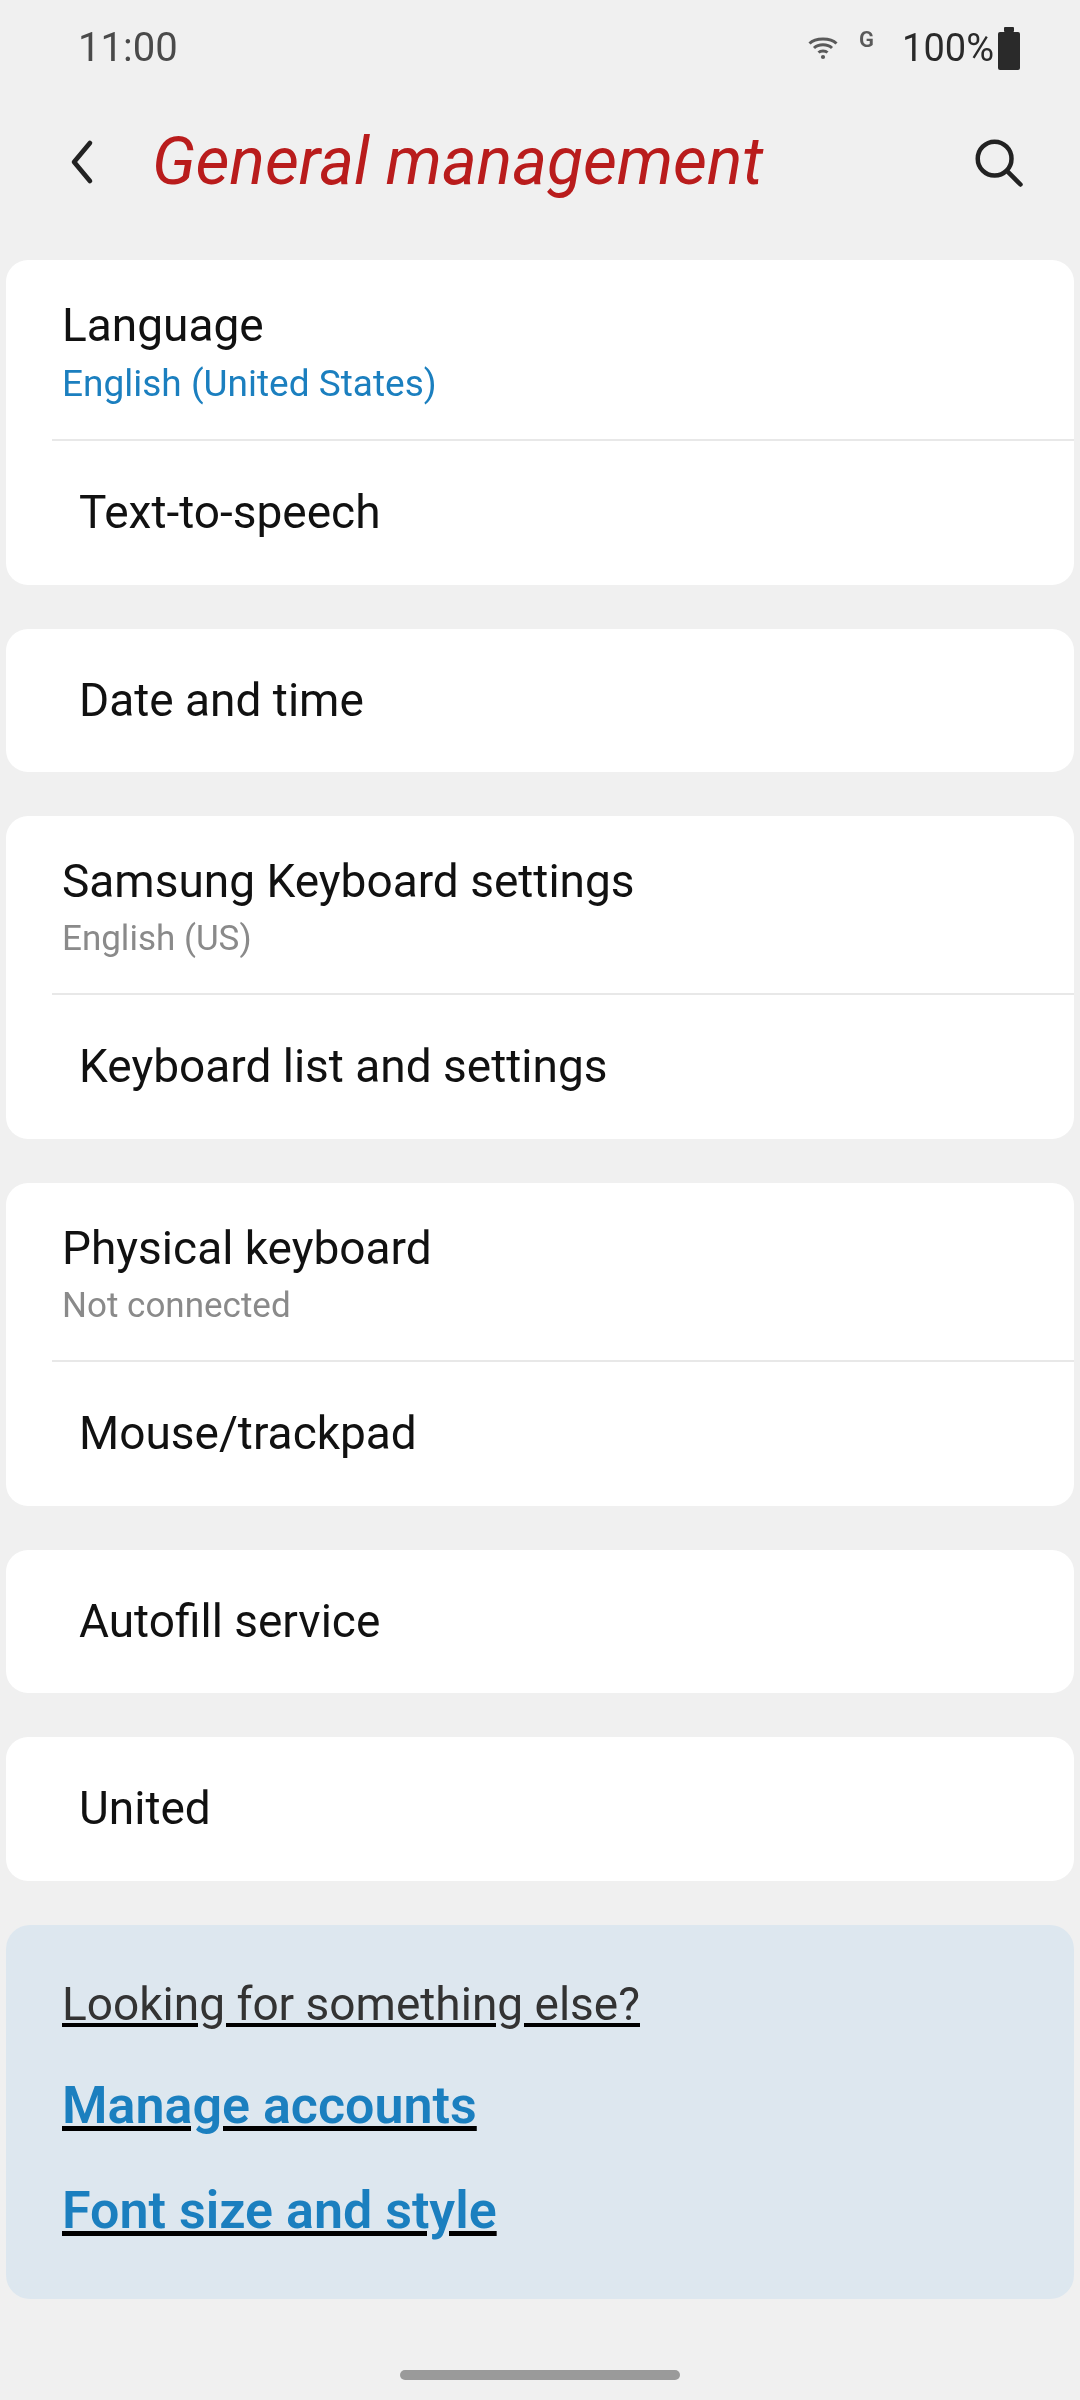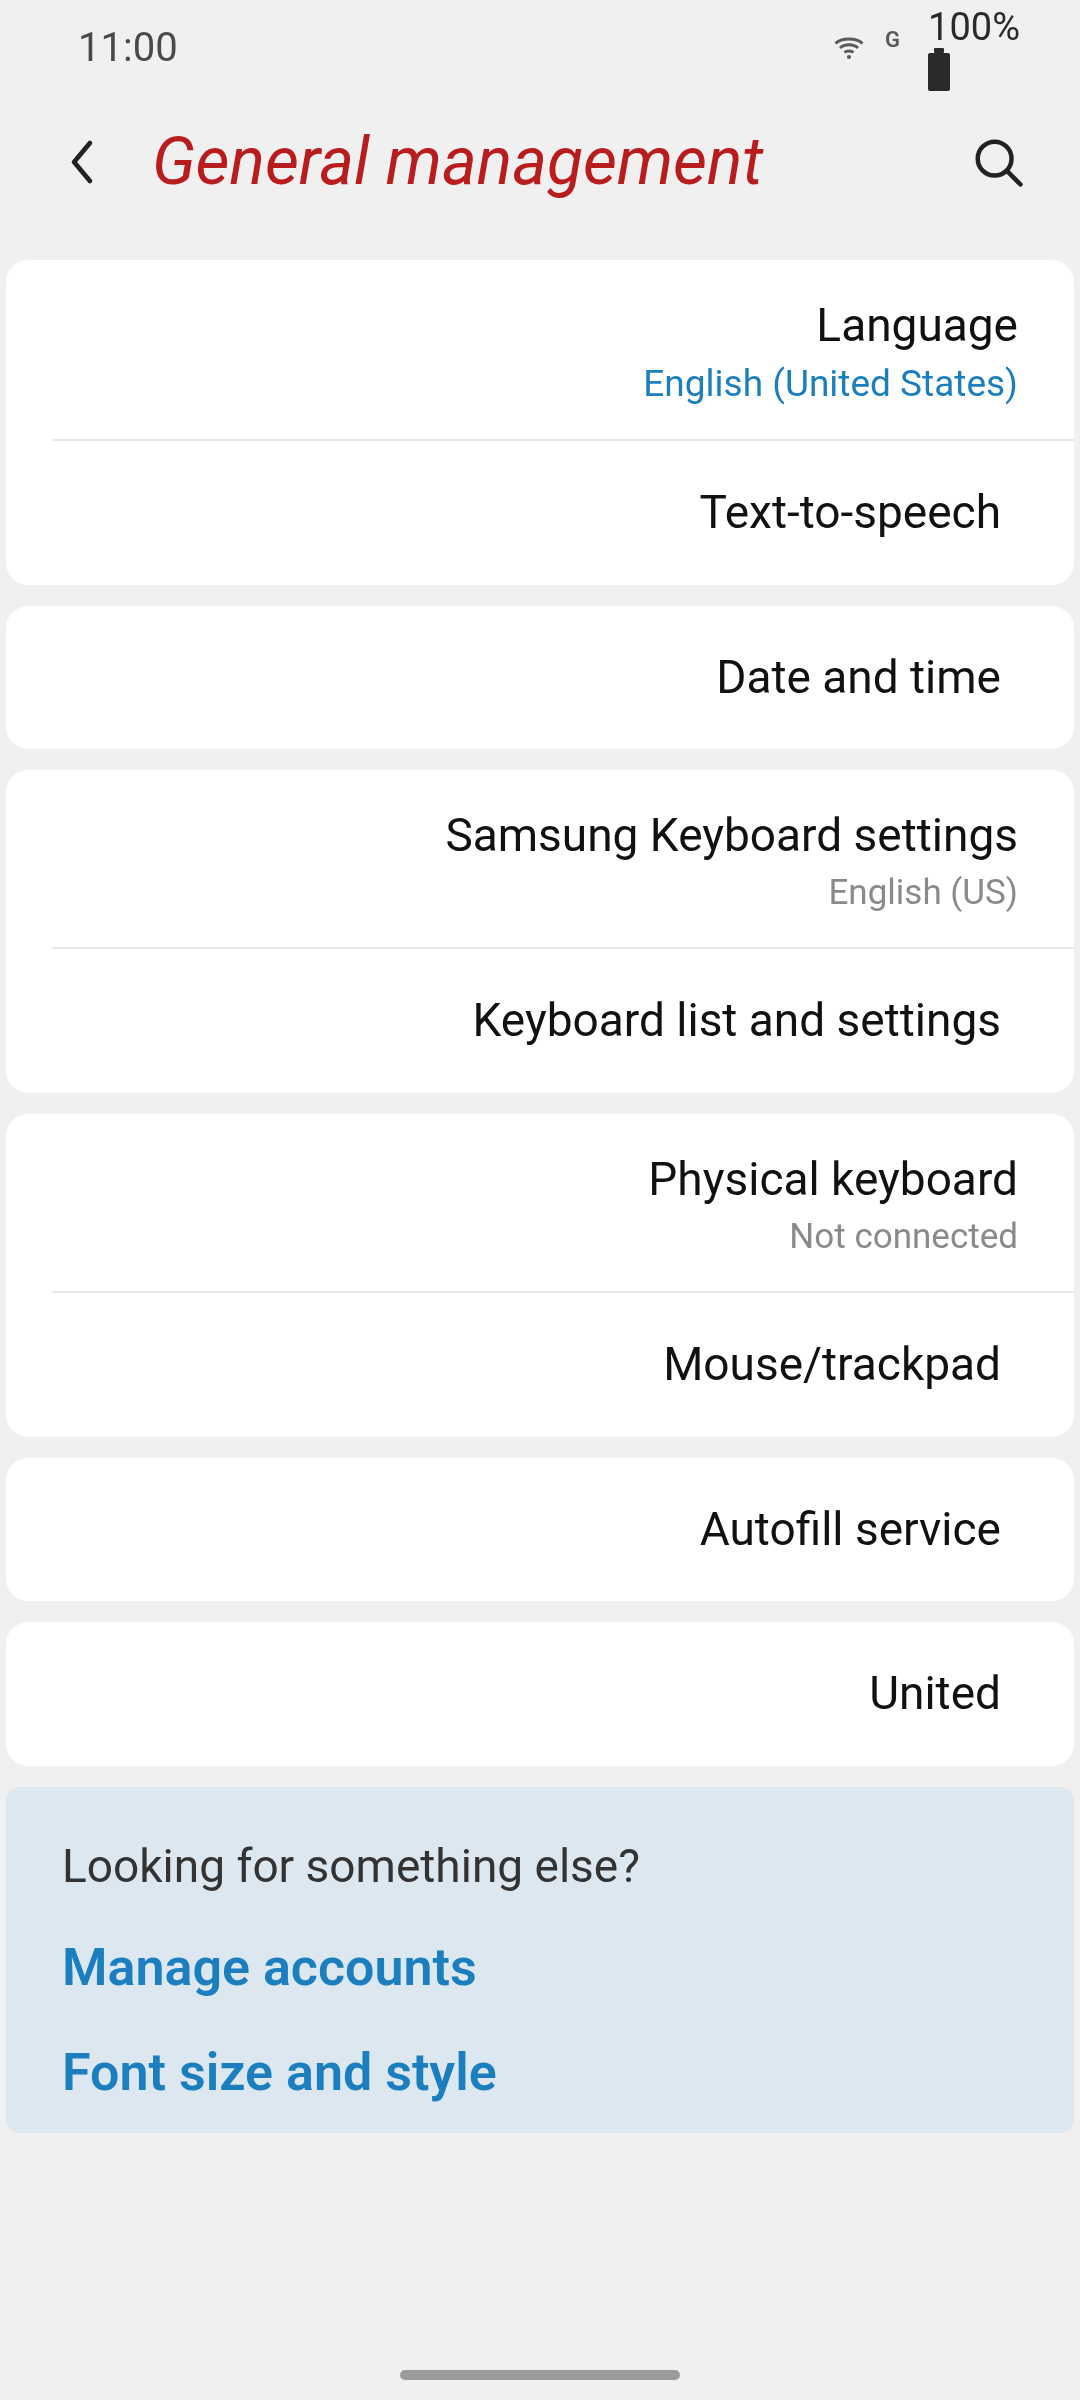--- a/index.html
+++ b/index.html
@@ -29,25 +29,24 @@
   .status-right .net-g {
     font-size: 22px;
     font-weight: 600;
     color: #5a5a5a;
     margin-right: 10px;
     position: relative;
     top: -8px;
   }
   .status-right .batt {
     display: flex;
-    align-items: flex-start;
+    align-items: flex-end;
     gap: 4px;
     font-size: 38px;
     color: #2a2a2a;
-    flex-direction: column;
   }
   .battery-icon {
     width: 22px;
     height: 38px;
     background: #2a2a2a;
     position: relative;
     border-radius: 2px;
   }
   .battery-icon::before {
     content: "";
@@ -85,23 +84,22 @@
     width: 60px;
     height: 60px;
     display: flex;
     align-items: center;
     justify-content: center;
   }
   .search-button svg { width: 54px; height: 54px; }
   .card {
     background: #fff;
     border-radius: 22px;
-    margin: 0 6px 21px 6px;
+    margin: 0 6px 44px 6px;
     overflow: hidden;
-    text-align: right;
   }
   .row {
     padding: 42px 73px;
   }
   .row.with-sub { padding: 36px 56px 34px 56px; }
   .row-title {
     font-size: 46px;
     font-weight: 400;
     color: #111;
     line-height: 1.3;
@@ -115,23 +113,24 @@
     color: #1b7fbf;
     font-size: 37px;
   }
   .divider {
     height: 2px;
     background: #e8e8e8;
     margin-left: 46px;
   }
   .suggestions {
     background: #dde7ef;
-    border-radius: 14px;
+    border-radius: 24px;
     margin: 0 6px;
-    padding: 52px 56px 30px 56px;
+    padding: 52px 56px 58px 56px;
+    text-decoration: underline;
   }
   .sugg-title {
     font-size: 46px;
     color: #333;
   }
   .sugg-link {
     font-size: 52px;
     font-weight: 600;
     color: #1b7fbf;
     margin-top: 44px;

